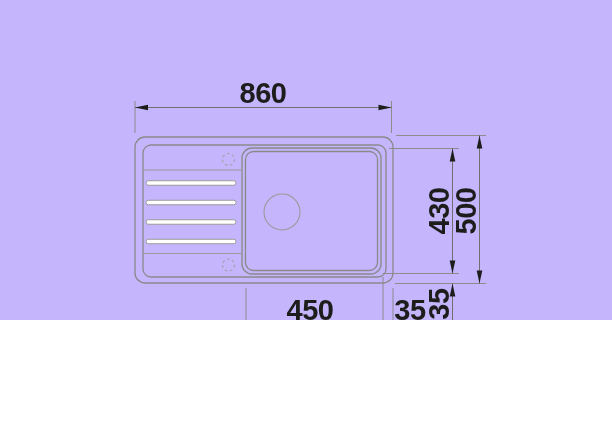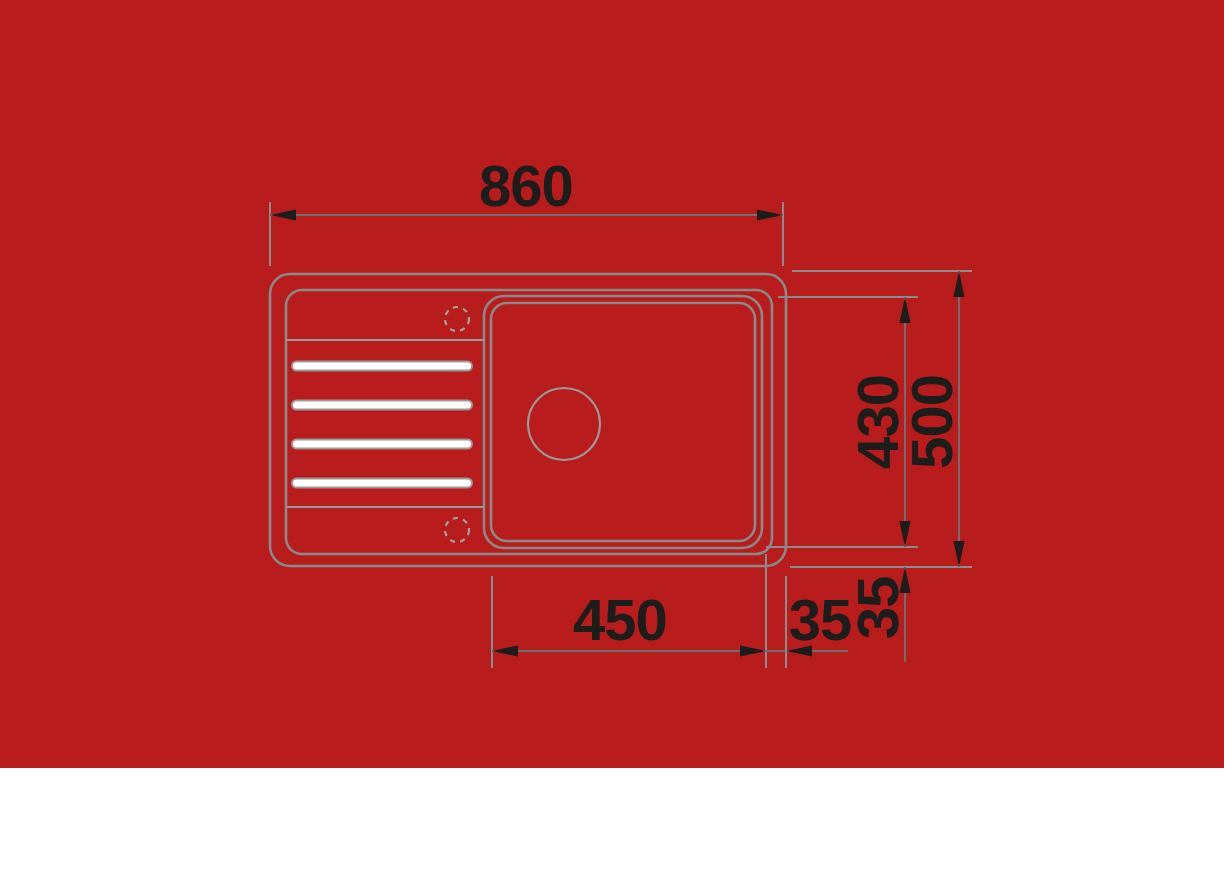--- a/index.html
+++ b/index.html
@@ -1,20 +1,20 @@
 <!DOCTYPE html>
 <html><head>
 <meta charset="utf-8">
 <style>
   html, body { margin: 0; padding: 0; background: #ffffff; }
   .stage {
     position: relative;
     width: 612px;
-    height: 384px;
-    background: #b91c1c;
+    height: 320px;
+    background: #c4b5fd;
     overflow: hidden;
     font-family: "Liberation Sans", sans-serif;
   }
   svg { display: block; }
 
   
   .sink-line   { fill: none; stroke: #8a8a8a; stroke-width: 1.3; }
   .detail-line { fill: none; stroke: #9a9a9a; stroke-width: 1.1; }
   .slot        { fill: #ffffff; stroke: #9a9a9a; stroke-width: 1; }
   .dashed      { fill: none; stroke: #a3a3a3; stroke-width: 1.1; stroke-dasharray: 2.6 2.6; }

